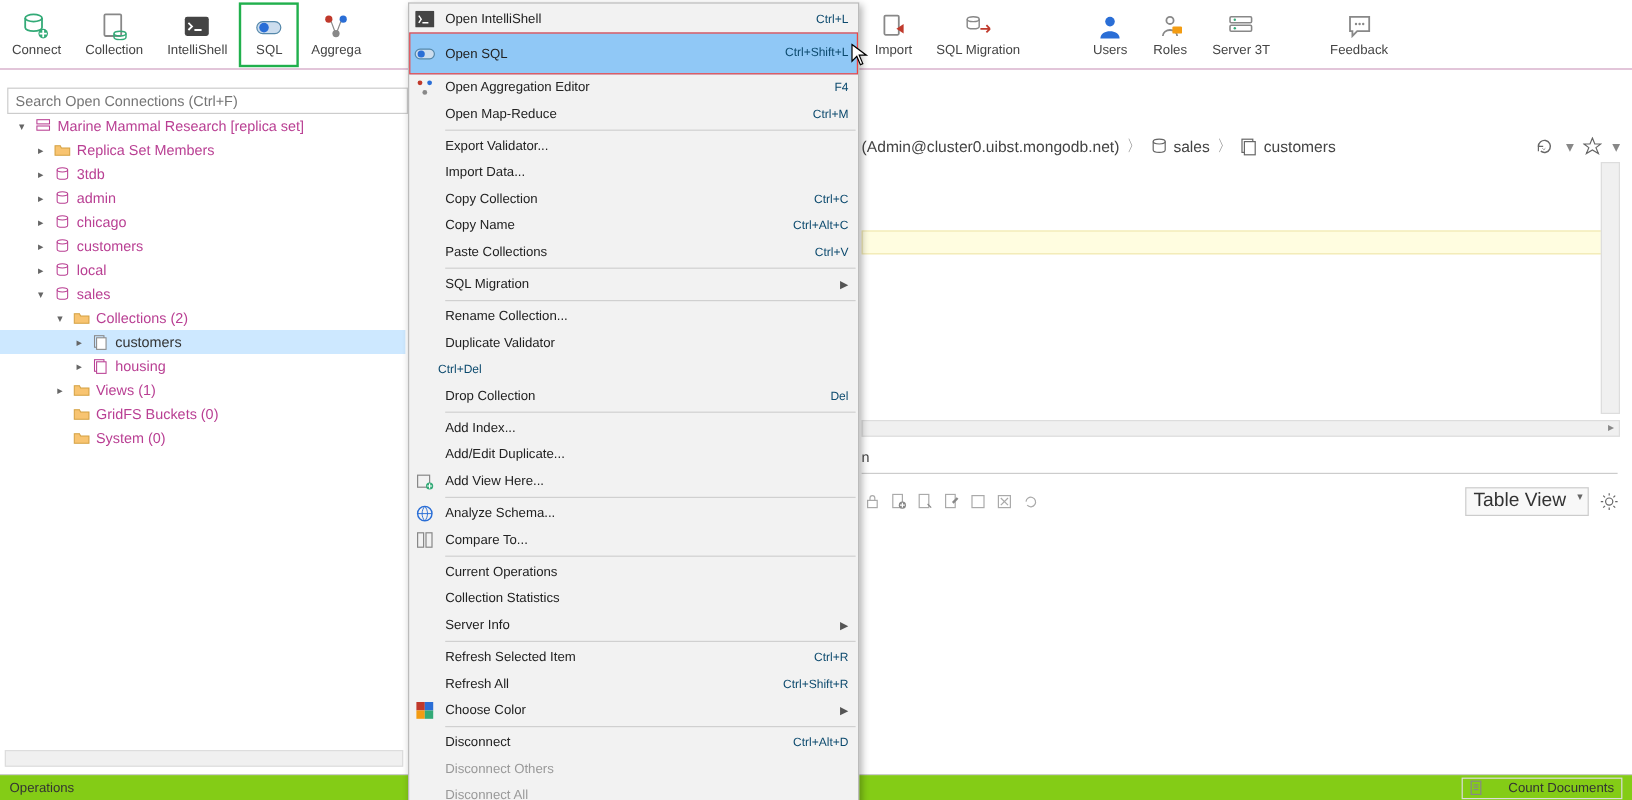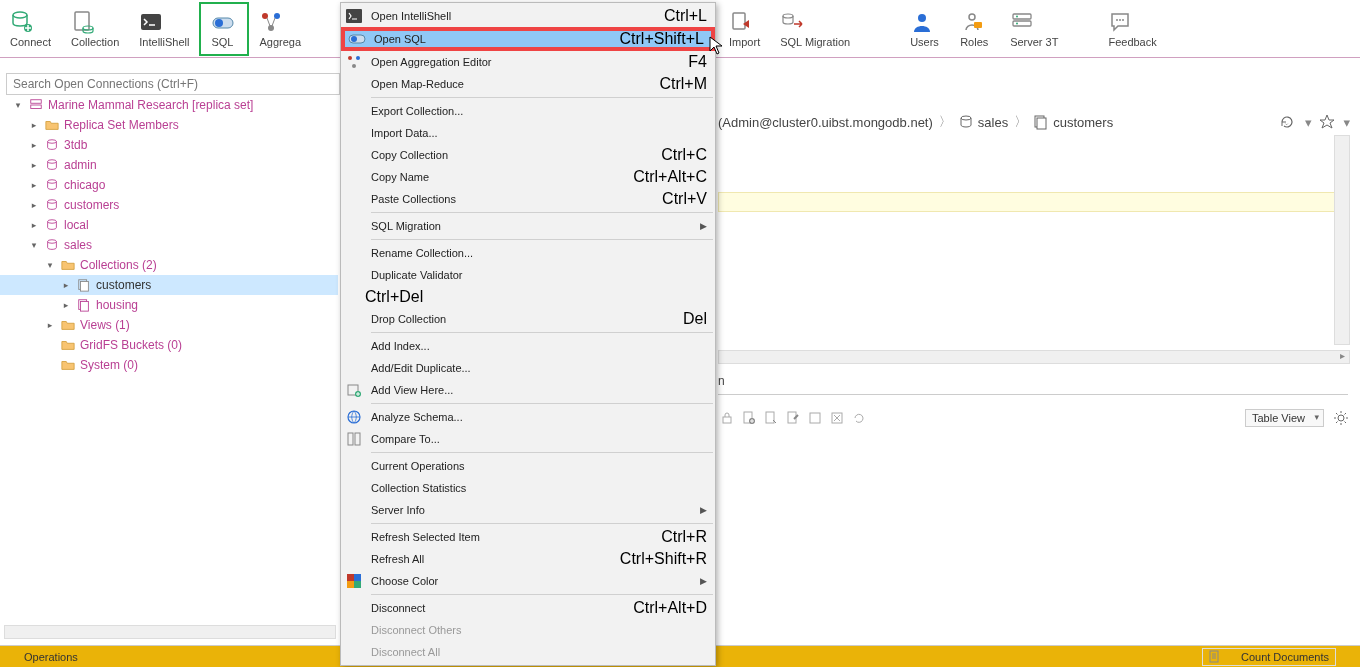--- a/index.html
+++ b/index.html
@@ -1,57 +1,57 @@
 <!DOCTYPE html>
 <html><head>
 <meta charset="utf-8">
 <style>
 * { box-sizing: border-box; margin: 0; padding: 0; font-family: "Segoe UI", Tahoma, sans-serif; }
 body { background: #ffffff; width: 1360px; height: 667px; overflow: hidden; font-size: 12px; color: #333; position: relative; }
 .toolbar { display: flex; background: #fff; border-bottom: 1px solid #d0a0c0; height: 58px; align-items: flex-start; padding: 2px 0; }
-.tool-btn { display: flex; flex-direction: column; align-items: flex-start; justify-content: center; padding: 4px 10px; cursor: pointer; min-width: 50px; height: 54px; }
+.tool-btn { display: flex; flex-direction: column; align-items: center; justify-content: center; padding: 4px 10px; cursor: pointer; min-width: 50px; height: 54px; }
 .tool-btn .ico { width: 24px; height: 24px; display: flex; align-items: center; justify-content: center; margin-bottom: 2px; }
 .tool-btn .lbl { font-size: 11px; color: #444; }
 .tool-btn.highlighted { border: 2px solid #21b04d; }
 .searchbar { border: 1px solid #ccc; margin: 3px; padding: 3px 6px; font-size: 12px; color: #3b82f6; width: 334px; }
 .tree { position: absolute; left: 0; top: 95px; width: 338px; bottom: 40px; overflow: auto; font-size: 12px; }
 .tree-row { display: flex; align-items: center; height: 20px; padding-left: 4px; color: #b93f93; white-space: nowrap; }
 .tree-row .arrow { width: 12px; text-align: center; color: #666; font-size: 9px; }
 .tree-row .ticon { width: 16px; height: 16px; margin: 0 4px; display: inline-flex; align-items: center; justify-content: center; }
 .tree-row.selected { background: #cde8ff; color: #333; }
 .tree-row.lvl1 { padding-left: 12px; }
 .tree-row.lvl2 { padding-left: 28px; }
 .tree-row.lvl3 { padding-left: 44px; }
 .tree-row.lvl4 { padding-left: 60px; }
 .db-ico svg, .folder-ico svg, .col-ico svg, .srv-ico svg { width: 14px; height: 14px; }
 .context-menu { position: absolute; left: 340px; top: 2px; width: 376px; background: #f2f2f2; border: 1px solid #bbb; box-shadow: 2px 2px 6px rgba(0,0,0,0.3); z-index: 100; padding: 2px 0; }
 .menu-item { display: flex; align-items: center; height: 22px; padding: 0 8px 0 2px; cursor: default; }
-.menu-item.hover { background: #90c8f6; border: 4px solid #ef4444; height: 24px; padding: 0 7px 0 1px; }
+.menu-item.hover { background: #90c8f6; border: 1px solid #ef4444; height: 35px; padding: 0 7px 0 1px; }
 .menu-item.disabled { color: #999; }
 .menu-item .micon { width: 22px; height: 18px; display: flex; align-items: center; justify-content: center; }
 .menu-item .mlabel { flex: 1; padding-left: 6px; font-size: 11px; color: #222; }
 .menu-item.disabled .mlabel { color: #999; }
-.menu-item .mshort { font-size: 16px; color: #000000; }
+.menu-item .mshort { font-size: 10px; color: #0c4a6e; }
 .menu-item .msub { font-size: 9px; color: #555; padding-left: 6px; }
 .menu-sep { height: 1px; background: #d0d0d0; margin: 2px 2px 2px 30px; }
 .cursor { position: absolute; left: 709px; top: 36px; z-index: 200; pointer-events: none; }
 .breadcrumb { position: absolute; left: 718px; top: 110px; right: 10px; height: 24px; display: flex; align-items: center; font-size: 13px; color: #444; }
 .breadcrumb .sep { margin: 0 6px; color: #888; }
 .breadcrumb .bicon { width: 16px; height: 16px; margin-right: 4px; display: inline-flex; align-items: center; justify-content: center; }
 .bc-actions { margin-left: auto; display: flex; gap: 8px; align-items: center; }
 .yellow-bar { position: absolute; left: 718px; top: 192px; width: 624px; height: 20px; background: #fffde0; border: 1px solid #f0e8b0; }
 .scroll-v { position: absolute; right: 10px; top: 135px; width: 16px; height: 210px; background: #f0f0f0; border: 1px solid #ddd; }
 .scroll-h { position: absolute; left: 718px; right: 10px; top: 350px; height: 14px; background: #f0f0f0; border: 1px solid #ddd; }
 .result-bar { position: absolute; left: 718px; right: 10px; top: 406px; height: 24px; display: flex; align-items: center; gap: 4px; }
 .result-bar .ricon { width: 18px; height: 18px; display: flex; align-items: center; justify-content: center; border: 1px solid transparent; }
-.view-dd { margin-left: auto; border: 1px solid #ccc; padding: 2px 18px 2px 6px; font-size: 11px; background: #f8f8f8; position: relative; }
+.view-dd { margin-left: auto; border: 1px solid #ccc; padding: 2px 18px 2px 6px; font-size: 16px; background: #f8f8f8; position: relative; }
 .view-dd::after { content: "▾"; position: absolute; right: 4px; top: 2px; font-size: 9px; color: #666; }
 .gear { width: 18px; height: 18px; margin-left: 4px; display: flex; align-items: center; justify-content: center; }
 .bottom-scroll { position: absolute; left: 4px; bottom: 28px; width: 332px; height: 14px; background: #f0f0f0; border: 1px solid #ddd; }
-.statusbar { position: absolute; left: 0; right: 0; bottom: 0; height: 22px; background: #eab308; border-top: 1px solid #ccc; display: flex; align-items: center; font-size: 11px; padding: 0 24px; }
+.statusbar { position: absolute; left: 0; right: 0; bottom: 0; height: 22px; background: #84cc16; border-top: 1px solid #ccc; display: flex; align-items: center; font-size: 11px; padding: 0 8px; }
 .statusbar .count { margin-left: auto; display: flex; align-items: center; gap: 20px; border: 1px solid #ddd; padding: 1px 6px; }
 svg { display: block; }
 </style>
 </head>
 <body>
 
 <div class="toolbar">
   <div class="tool-btn">
     <span class="ico">
         <svg viewBox="0 0 24 24">
@@ -342,21 +342,21 @@
       <span class="mshort">F4</span>
     </div>
   <div class="menu-item">
       <span class="micon"></span>
       <span class="mlabel">Open Map-Reduce</span>
       <span class="mshort">Ctrl+M</span>
     </div>
   <div class="menu-sep"></div>
   <div class="menu-item">
       <span class="micon"></span>
-      <span class="mlabel">Export Collection...</span>
+      <span class="mlabel">Export Validator...</span>
     </div>
   <div class="menu-item">
       <span class="micon"></span>
       <span class="mlabel">Import Data...</span>
     </div>
   <div class="menu-item">
       <span class="micon"></span>
       <span class="mlabel">Copy Collection</span>
       <span class="mshort">Ctrl+C</span>
     </div>

